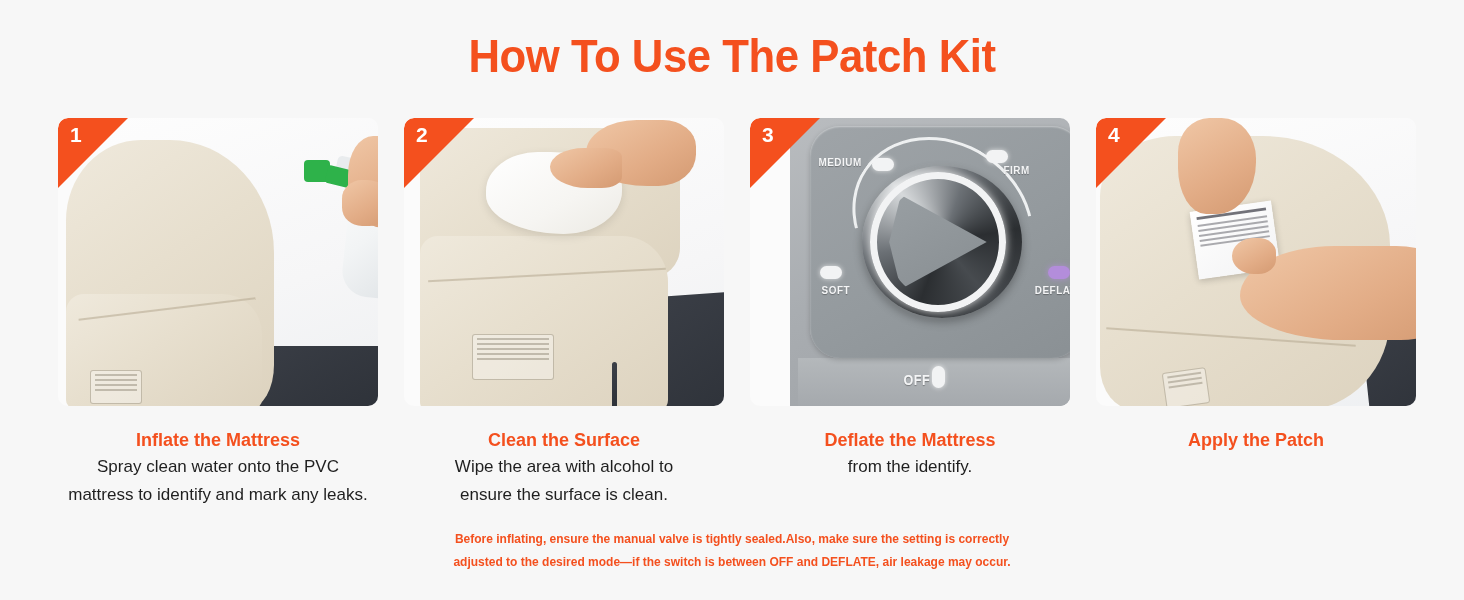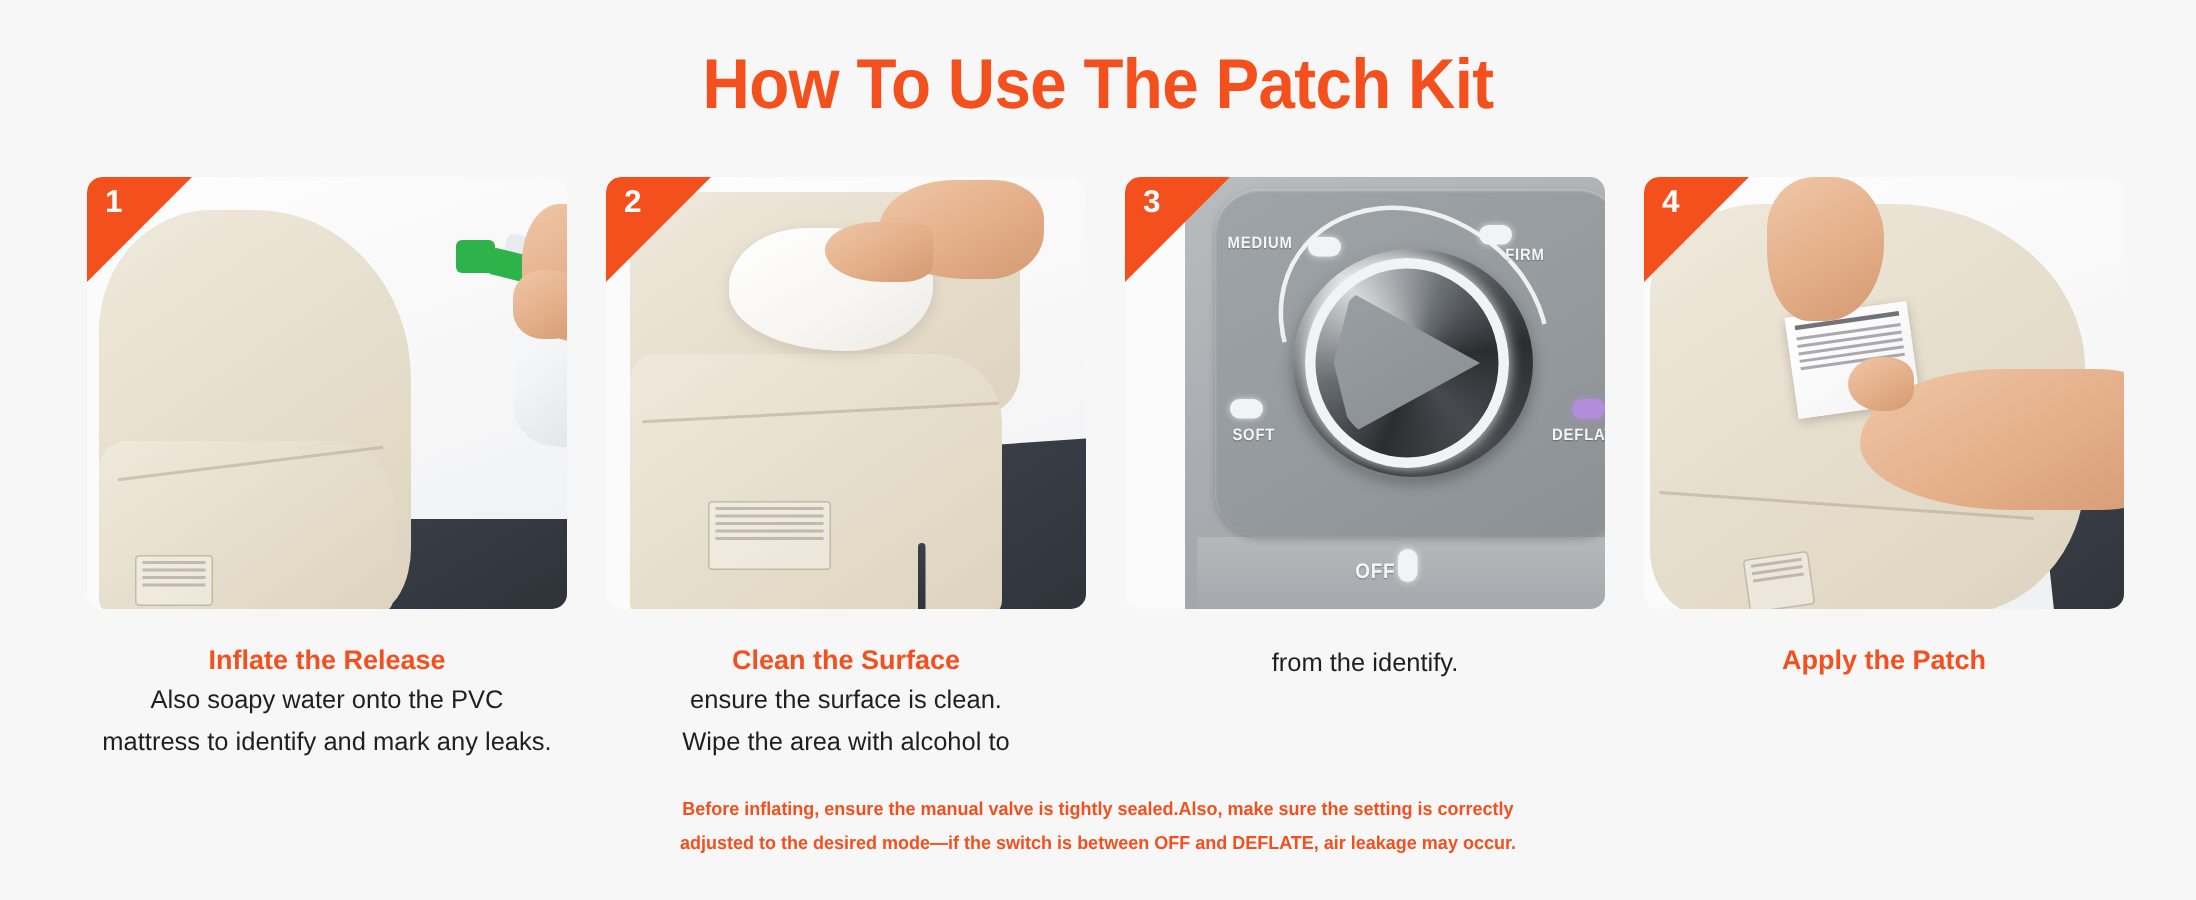--- a/index.html
+++ b/index.html
@@ -211,22 +211,22 @@
           <div class="trigger" style="left:228px;top:52px;width:46px;height:18px;transform:rotate(14deg);"></div>
           <div class="hand" style="left:250px;top:18px;width:74px;height:92px;border-radius:34% 46% 40% 50%/42% 38% 50% 46%;"></div>
           <div class="hand" style="left:244px;top:62px;width:50px;height:46px;border-radius:40% 50% 46% 40%;"></div>
         </div>
         <div class="badge">
           <div class="tri"></div>
           <div class="num">1</div>
         </div>
       </div>
       <div class="cap">
-        <div class="cap-title">Inflate the Release</div>
-        <div class="cap-body">Also soapy water onto the PVC</div>
+        <div class="cap-title">Inflate the Mattress</div>
+        <div class="cap-body">Spray clean water onto the PVC</div>
         <div class="cap-body">mattress to identify and mark any leaks.</div>
       </div>
     </div>
 
     <div class="step">
       <div class="photo">
         <div class="scene">
           <div class="bg-white"></div>
           <div class="dark-base" style="left:168px;top:176px;width:180px;height:118px;border-radius:10px 0 0 0;transform:rotate(-4deg);"></div>
           <div class="mattress" style="left:-24px;top:10px;width:260px;height:150px;border-radius:40px 52px 30px 20px;"></div>
@@ -244,22 +244,22 @@
           <div class="hand" style="left:106px;top:30px;width:72px;height:40px;border-radius:50% 24% 30% 56%;"></div>
           <div class="dark-base" style="left:168px;top:244px;width:5px;height:50px;border-radius:3px;"></div>
         </div>
         <div class="badge">
           <div class="tri"></div>
           <div class="num">2</div>
         </div>
       </div>
       <div class="cap">
         <div class="cap-title">Clean the Surface</div>
+        <div class="cap-body">Wipe the area with alcohol to</div>
         <div class="cap-body">ensure the surface is clean.</div>
-        <div class="cap-body">Wipe the area with alcohol to</div>
       </div>
     </div>
 
     <div class="step">
       <div class="photo">
         <div class="scene">
           <div class="panel-bg"></div>
           <div class="panel-plate"></div>
           <div class="panel-face"></div>
           <div class="arc"></div>
@@ -281,20 +281,21 @@
 
           <div class="led" style="left:142px;top:248px;width:13px;height:22px;"></div>
           <div class="plabel" style="left:112px;top:254px;font-size:14px;">OFF</div>
         </div>
         <div class="badge">
           <div class="tri"></div>
           <div class="num">3</div>
         </div>
       </div>
       <div class="cap">
+        <div class="cap-title">Deflate the Mattress</div>
         <div class="cap-body">from the identify.</div>
       </div>
     </div>
 
     <div class="step">
       <div class="photo">
         <div class="scene">
           <div class="bg-white"></div>
           <div class="dark-base" style="left:228px;top:176px;width:120px;height:118px;border-radius:8px 0 0 0;transform:rotate(-6deg);"></div>
           <div class="mattress" style="left:-36px;top:18px;width:290px;height:274px;border-radius:26% 44% 30% 12%/22% 40% 34% 16%;"></div>

